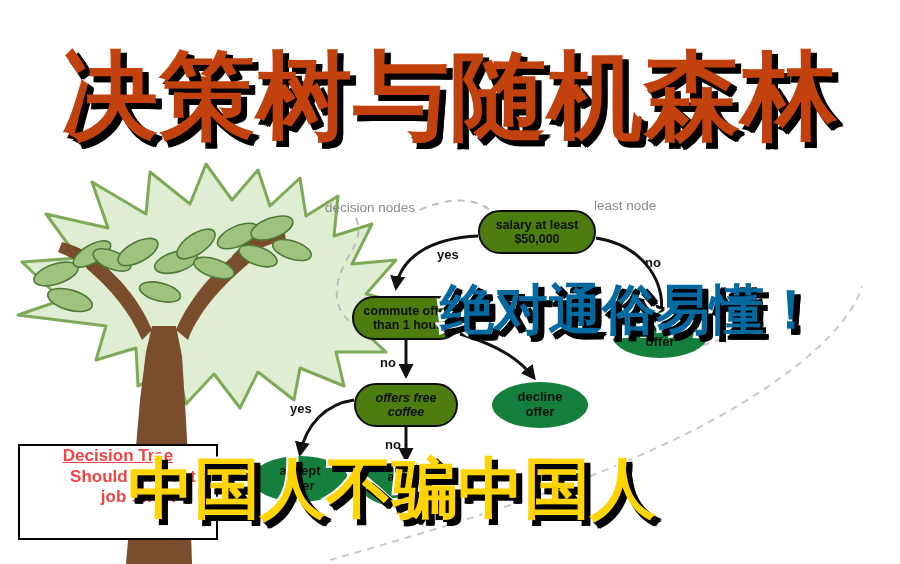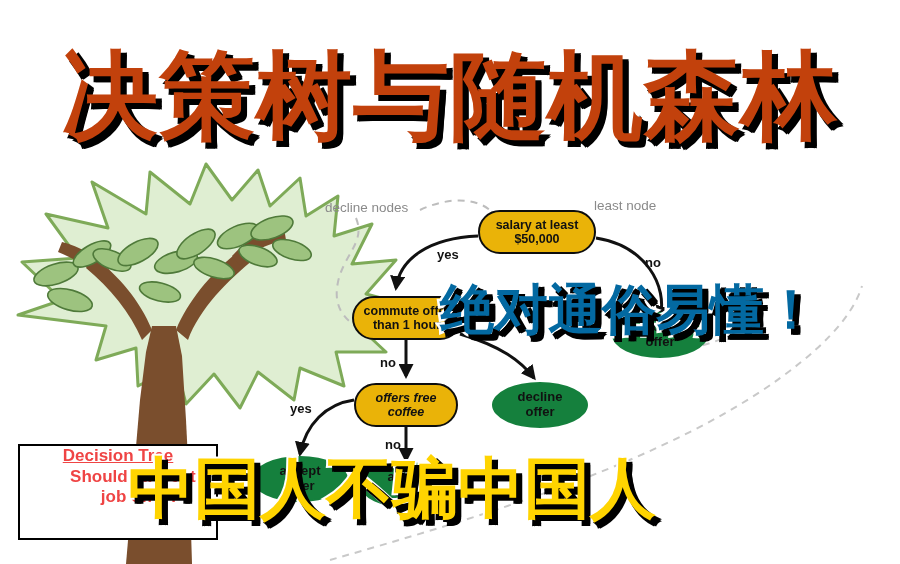--- a/index.html
+++ b/index.html
@@ -79,21 +79,21 @@
     box-sizing: border-box;
     display: flex;
     align-items: center;
     justify-content: center;
     text-align: center;
     font-weight: 700;
     color: #111;
     line-height: 1.12;
   }
   .node-decision {
-    background: #eab308;
+    background: #4d7c0f;
     border: 2.5px solid #0d0d0d;
     border-radius: 22px;
     font-size: 12.5px;
   }
   .node-leaf {
     background: #15803d;
     border: 2px solid #15803d;
     border-radius: 50%;
     font-size: 13px;
   }
@@ -245,21 +245,21 @@
       <span>offer</span>
     </span>
   </div>
 
   <div class="edge-label" style="left:437px; top:247px;">yes</div>
   <div class="edge-label" style="left:645px; top:255px;">no</div>
   <div class="edge-label" style="left:380px; top:355px;">no</div>
   <div class="edge-label" style="left:290px; top:401px;">yes</div>
   <div class="edge-label" style="left:385px; top:437px;">no</div>
 
-  <div class="annot-label" style="left:325px; top:200px;">decline nodes</div>
+  <div class="annot-label" style="left:325px; top:200px;">decision nodes</div>
   <div class="annot-label" style="left:594px; top:198px;">least node</div>
 
   <div class="decision-card">
     <span class="card-title">Decision Tree</span>
     <span class="card-q">Should I accept a</span>
     <span class="card-q">job offer?</span>
   </div>
 
   <div class="overlay-mid">绝对通俗易懂！</div>
   <div class="overlay-bottom">中国人不骗中国人</div>

